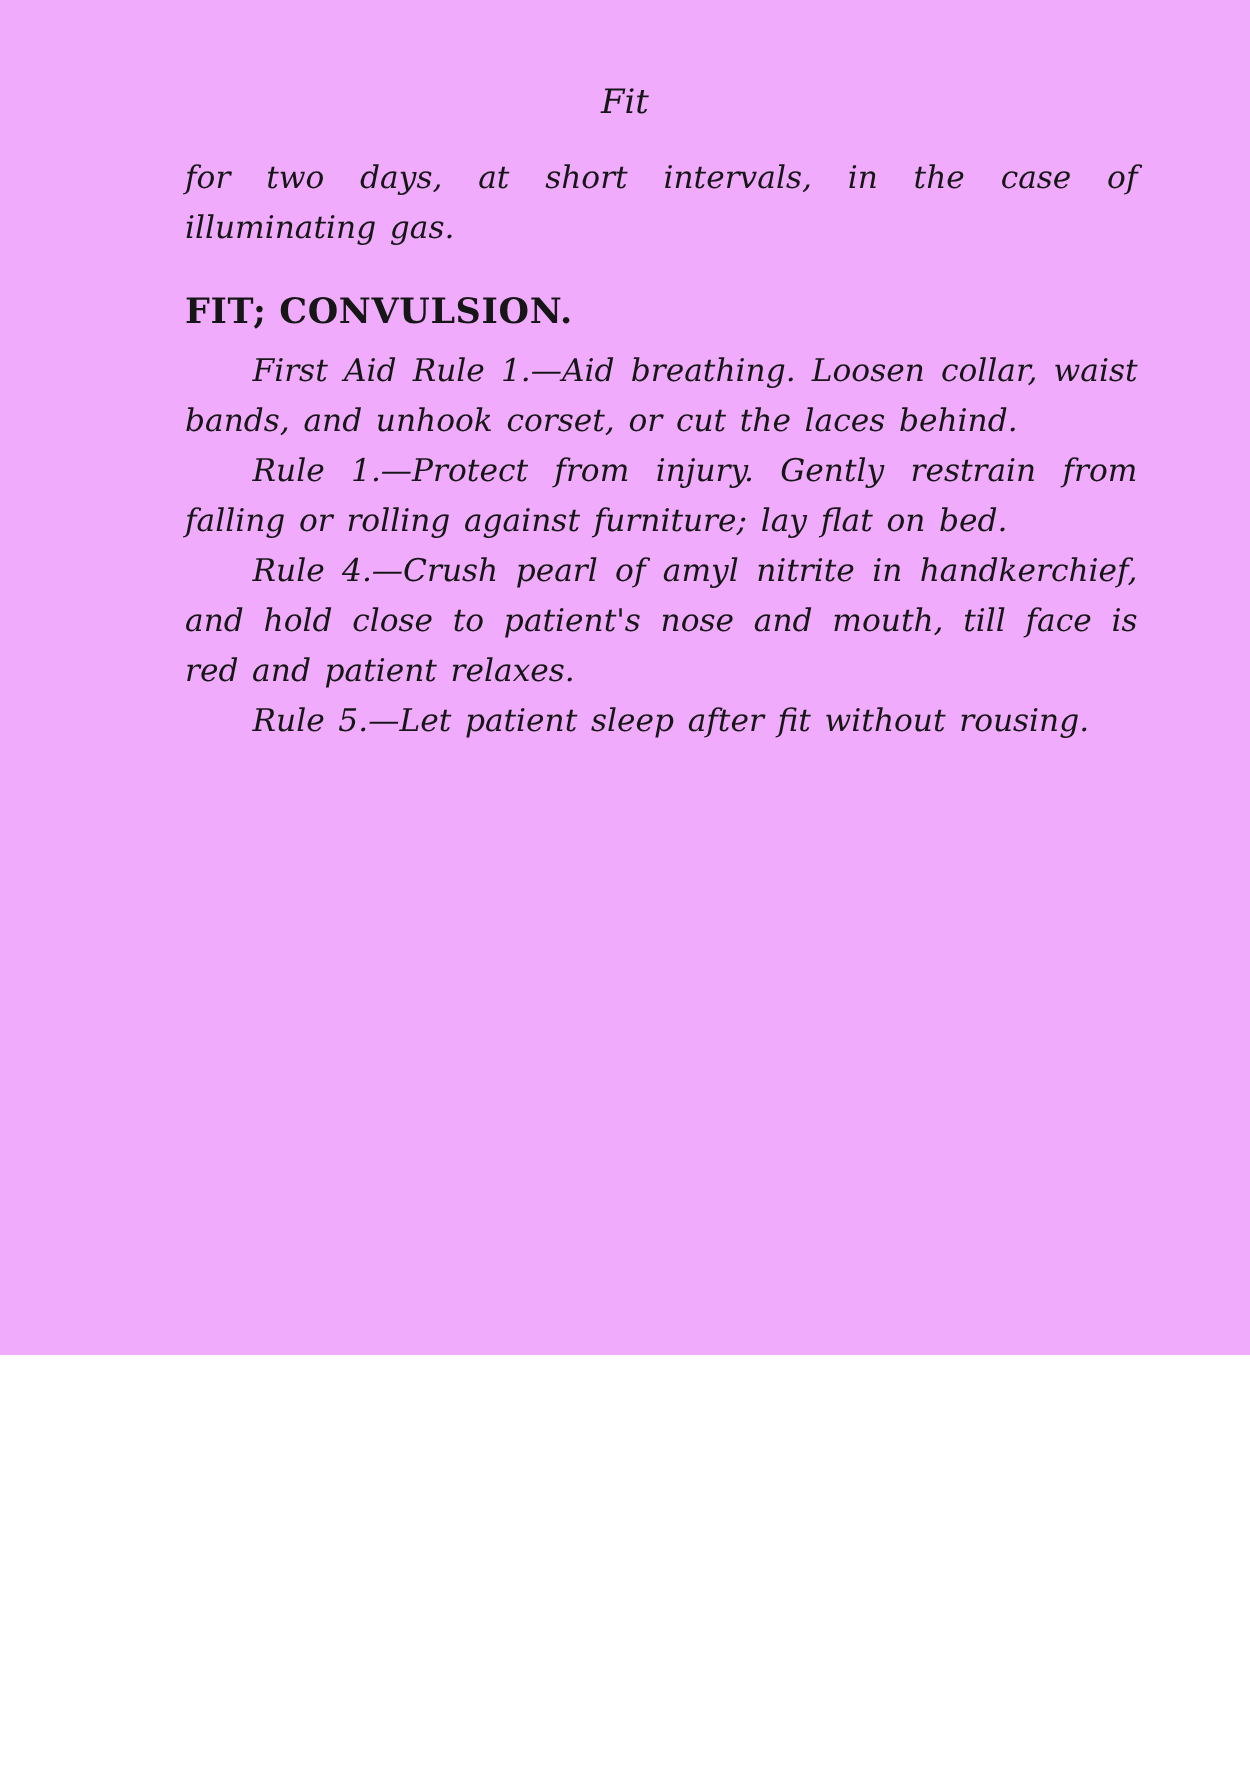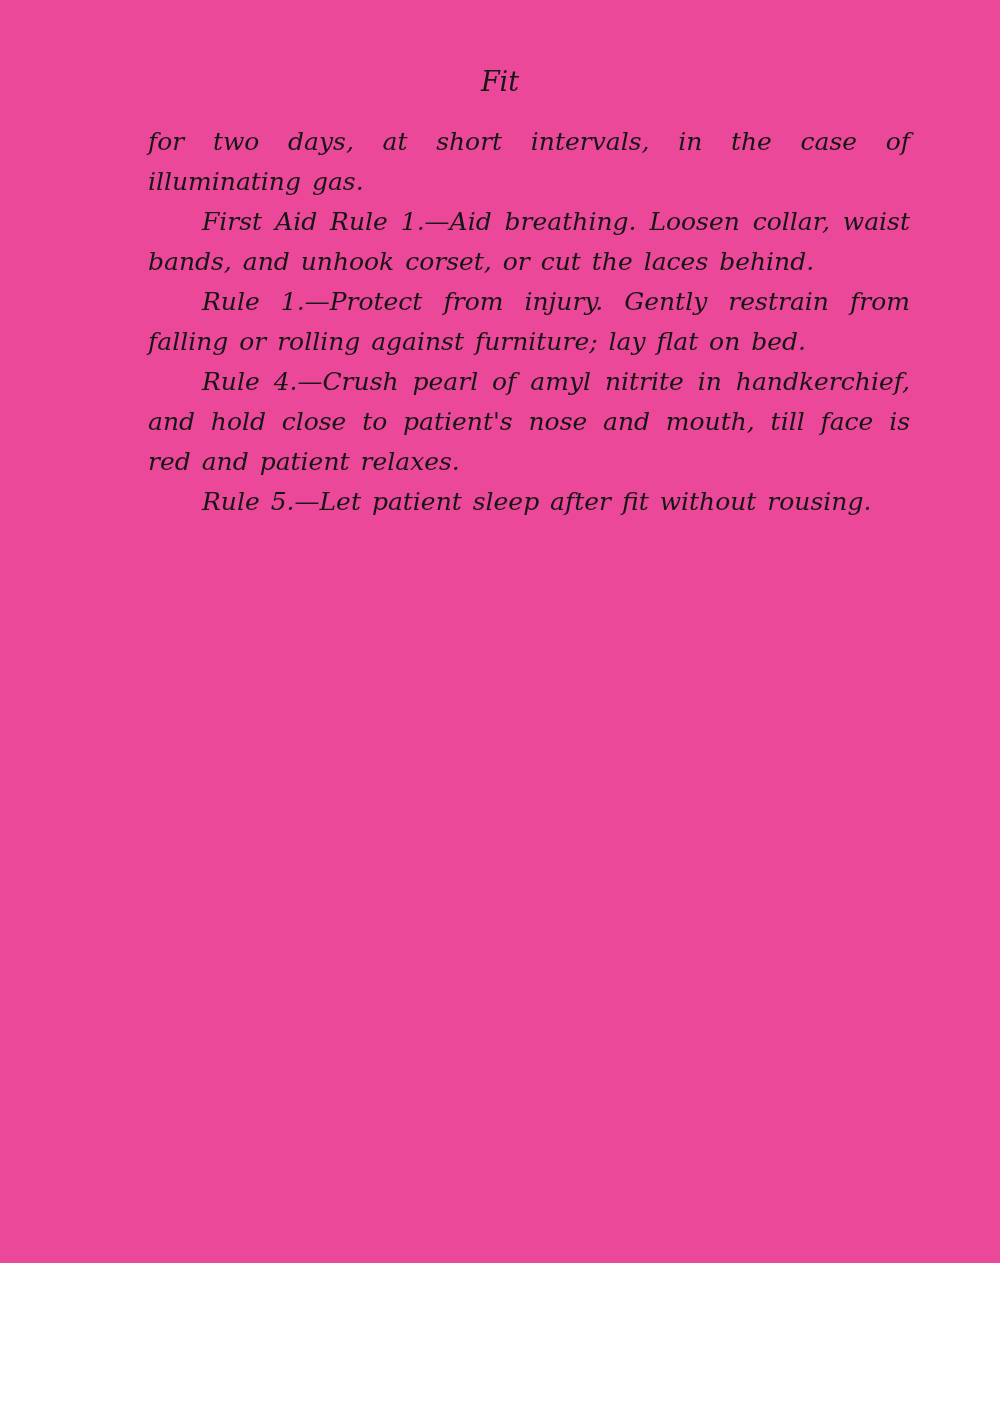--- a/index.html
+++ b/index.html
@@ -3,22 +3,22 @@
 <meta charset="utf-8">
 <style>
   html, body {
     margin: 0;
     padding: 0;
     background: #ffffff;
   }
   .page {
     position: relative;
     width: 1000px;
-    height: 1263px;
-    background: #ec4899;
+    height: 1084px;
+    background: #f0abfc;
     color: #161616;
     font-family: "DejaVu Serif", "Liberation Serif", serif;
     overflow: hidden;
     text-decoration: underline;
   }
   .running-header {
     position: absolute;
     top: 66px;
     left: 0;
     width: 100%;
@@ -68,20 +68,21 @@
 <body>
 
 <div class="page">
 
   <div class="running-header">Fit</div>
 
   <div class="text-block">
 
     <p class="no-indent">for two days, at short intervals, in the case of illuminating gas.</p>
 
+    <h2 class="section-heading">FIT; CONVULSION.</h2>
 
     <p class="indent">First Aid Rule 1.—Aid breathing.  Loosen collar, waist bands, and unhook corset, or cut the laces behind.</p>
 
     <p class="indent">Rule 1.—Protect from injury.  Gently restrain from falling or rolling against furniture; lay flat on bed.</p>
 
 
     <p class="indent">Rule 4.—Crush pearl of amyl nitrite in handkerchief, and hold close to patient's nose and mouth, till face is red and patient relaxes.</p>
 
     <p class="indent last-para">Rule 5.—Let patient sleep after fit without rousing.</p>
 

